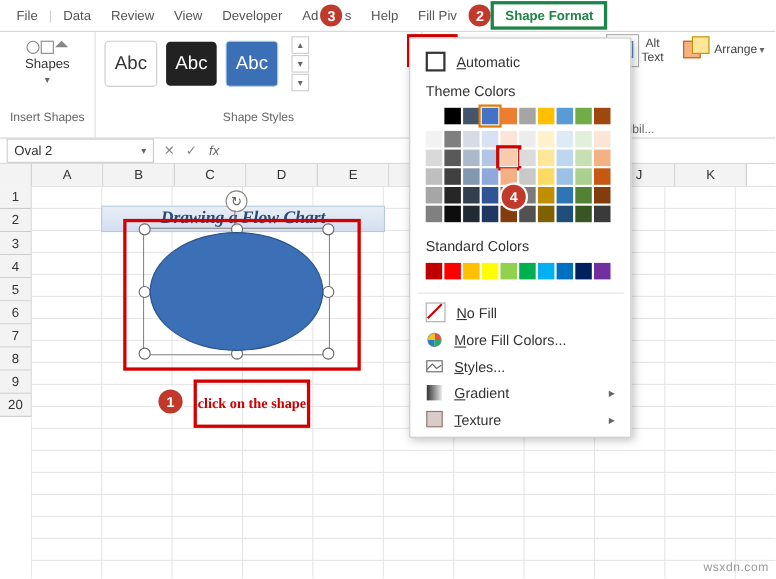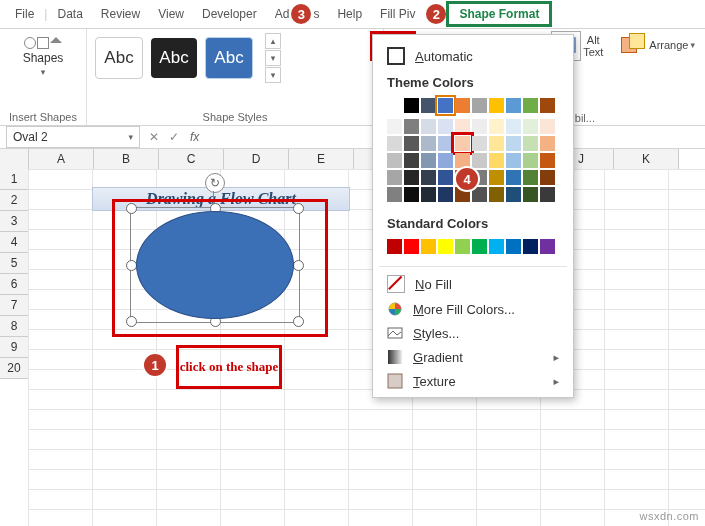--- a/index.html
+++ b/index.html
@@ -44,21 +44,21 @@
     border-right: 1px solid #e0e0e0;
     display: flex;
     flex-direction: column;
     justify-content: space-between;
     padding: 4px 8px 0 8px;
   }
   .group-label {
     text-align: center;
     color: #666;
     font-size: 11px;
-    padding-bottom: 2px;
+    padding-bottom: 12px;
   }
   .shapes-tool {
     display: flex; flex-direction: column; align-items: center; gap: 2px;
     padding: 4px 6px;
   }
   .shapes-glyphrow { display:flex; gap:1px; }
   .mini-shape { width: 10px; height: 10px; border: 1px solid #888; }
   .mini-shape.circle { border-radius: 50%; }
   .mini-shape.tri { width:0;height:0;border:6px solid transparent; border-bottom-color:#888; border-top:none; background:none;}
   .shape-styles-row { display:flex; gap:8px; align-items:center; }
@@ -140,21 +140,21 @@
     display:flex;align-items:center;justify-content:center;font-weight:bold;font-size:13px;
     box-shadow:0 0 0 2px #fff;
   }
   .dropdown-panel {
     position:absolute; left:372px; top:34px; width:200px;
     background:#fff; border:1px solid #c8c8c8; box-shadow:2px 3px 8px rgba(0,0,0,0.25);
     padding:8px 0 4px 0;
     z-index:10;
   }
   .dp-row { padding:4px 14px; display:flex; align-items:center; gap:10px; font-size:13px; color:#333;}
-  .dp-heading { font-weight:700; padding:6px 14px 4px 14px; font-size:13px;}
+  .dp-heading { font-weight:400; padding:6px 14px 4px 14px; font-size:13px;}
   .dp-auto-sq { width:14px;height:14px;border:2px solid #333; }
   .swatch-grid { padding:4px 14px 8px 14px; display:flex; flex-direction:column; gap:2px;}
   .swatch-row { display:flex; gap:2px;}
   .sw { width:15px;height:15px; }
   .sw.sel { outline:2px solid #e07b00; outline-offset:1px; }
   .red-sel { outline:3px solid #d40000; outline-offset:1px; }
   .dp-sep { height:1px;background:#e3e3e3;margin:4px 6px;}
   .dp-ico { width:16px;height:16px; display:flex;align-items:center;justify-content:center; }
   .sub-caret { margin-left:auto; color:#666; font-size:11px;}
   .underline-first::first-letter { text-decoration: underline; }

